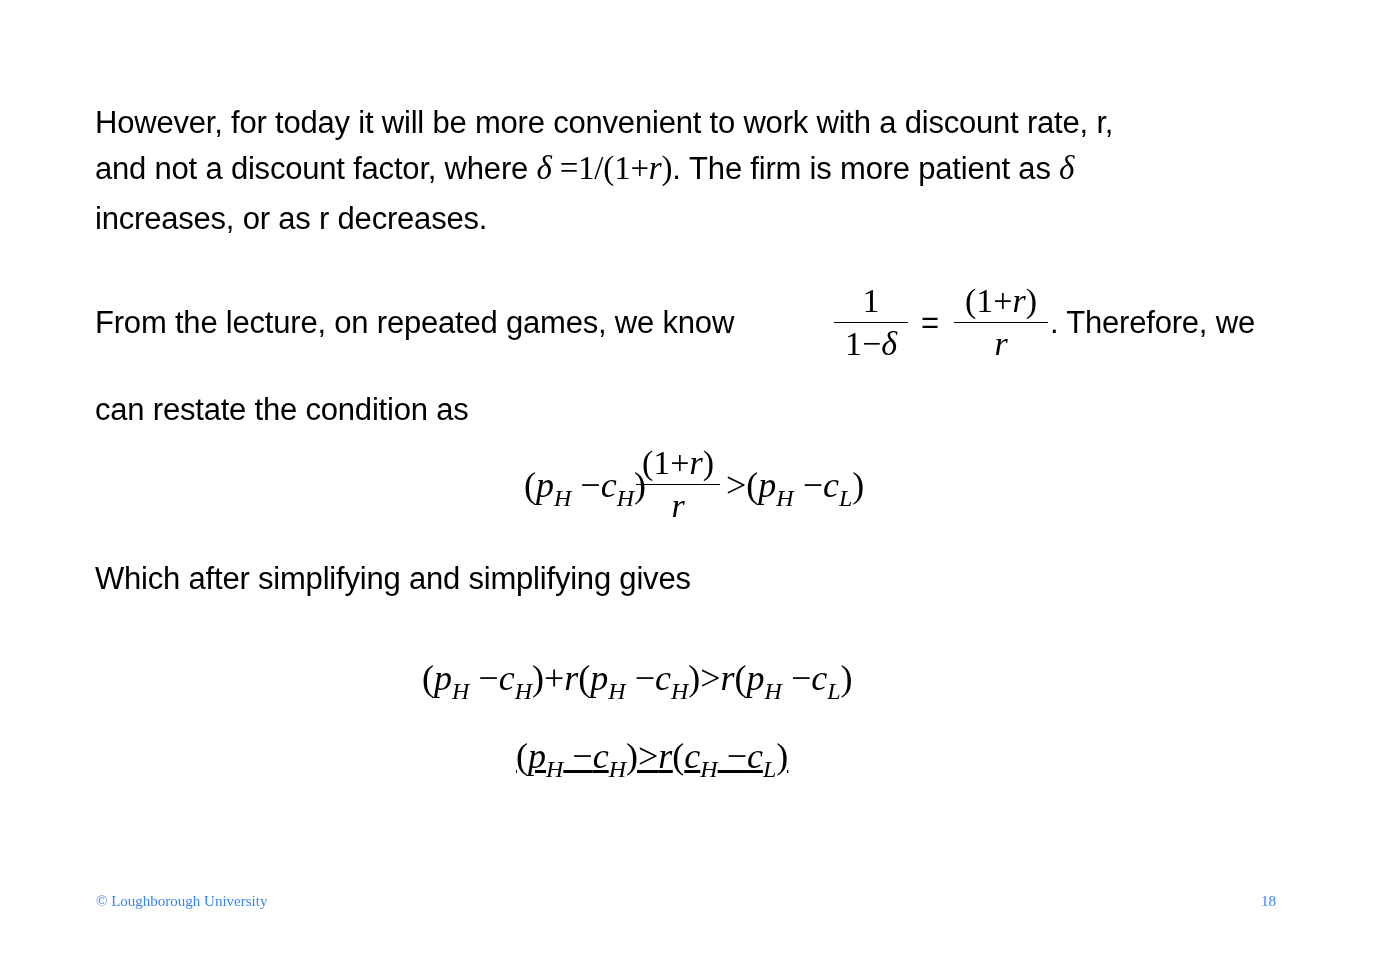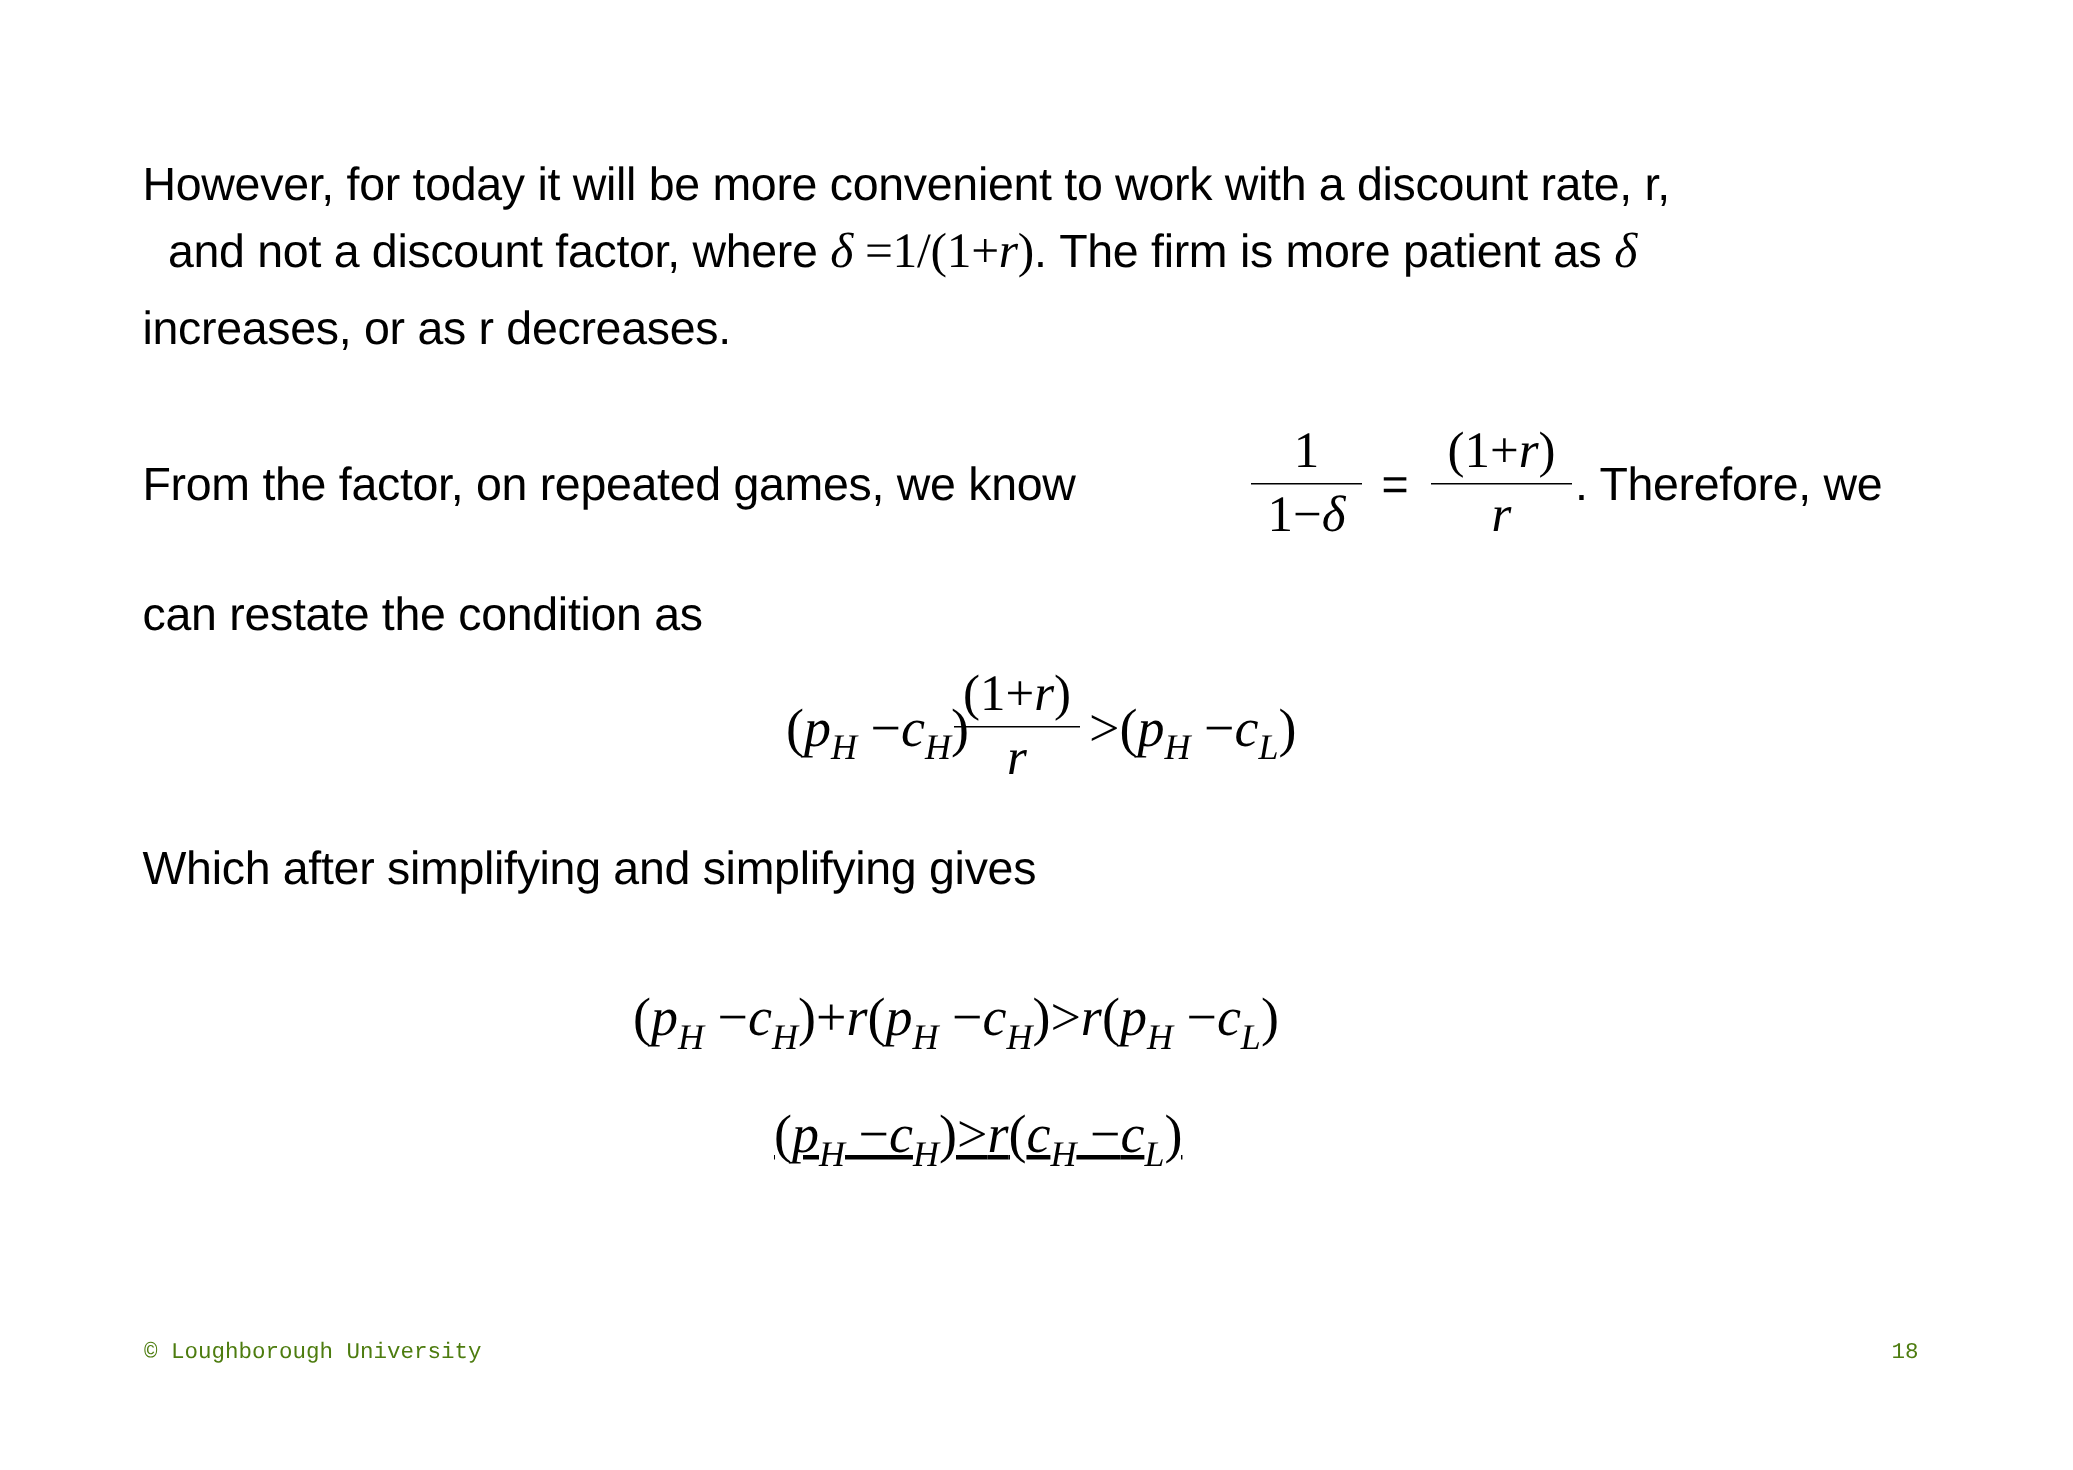--- a/index.html
+++ b/index.html
@@ -5,32 +5,32 @@
     html, body { margin: 0; padding: 0; background: #ffffff; }
     body { width: 1382px; height: 980px; position: relative; overflow: hidden; color: #000; }
     .text { position: absolute; font-family: "Liberation Sans", sans-serif; font-size: 31px; line-height: 1; white-space: nowrap; letter-spacing: -0.2px; }
     .math { font-family: "Liberation Serif", serif; font-size: 33px; }
     .mi { font-style: italic; }
     .sub { font-size: 24px; position: relative; top: 9px; font-style: italic; }
     .mathline { position: absolute; font-family: "Liberation Serif", serif; font-size: 36px; white-space: nowrap; line-height: 1; }
     .frac { position: absolute; text-align: center; font-family: "Liberation Serif", serif; }
     .frac .num, .frac .den { display: block; font-size: 34px; line-height: 1; }
     .frac .bar { display: block; height: 1px; background: #000; margin: 4px 0; }
-    .footer { position: absolute; font-family: Liberation Mono, monospace; font-size: 15px; color: #4d7c0f; }
+    .footer { position: absolute; font-family: Liberation Serif, serif; font-size: 15px; color: #3b82f6; }
   </style>
 </head>
 <body>
 
 <div class="text" style="left:95px; top:107px;">However, for today it will be more convenient to work with a discount rate, r,</div>
-<div class="text" style="left:112px; top:152px;">
+<div class="text" style="left:95px; top:152px;">
   <span>and not a discount factor, where </span><span class="math"><span class="mi">δ</span> =1/(1+<span class="mi">r</span>)</span><span>. The firm is more patient as </span><span class="math mi">δ</span>
 </div>
 <div class="text" style="left:95px; top:203px;">increases, or as r decreases.</div>
 
-<div class="text" style="left:95px; top:307px;">From the factor, on repeated games, we know</div>
+<div class="text" style="left:95px; top:307px;">From the lecture, on repeated games, we know</div>
 <div class="frac" style="left:834px; top:284px; width:74px;">
   <span class="num">1</span>
   <span class="bar"></span>
   <span class="den">1−<span class="mi">δ</span></span>
 </div>
 <div class="text" style="left:921px; top:307px;">=</div>
 <div class="frac" style="left:954px; top:284px; width:94px;">
   <span class="num">(1+<span class="mi">r</span>)</span>
   <span class="bar"></span>
   <span class="den mi">r</span>

